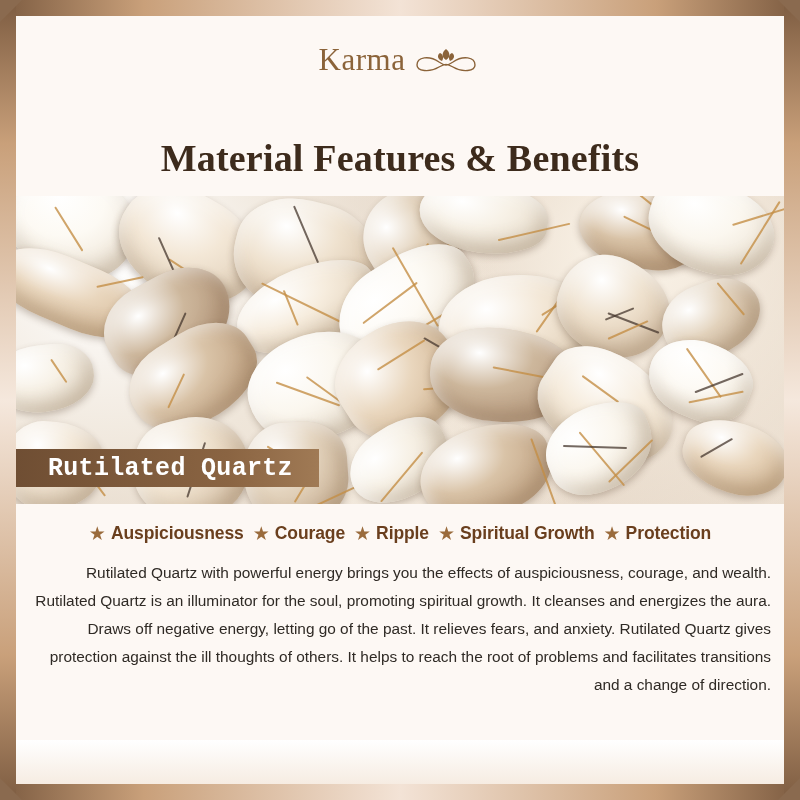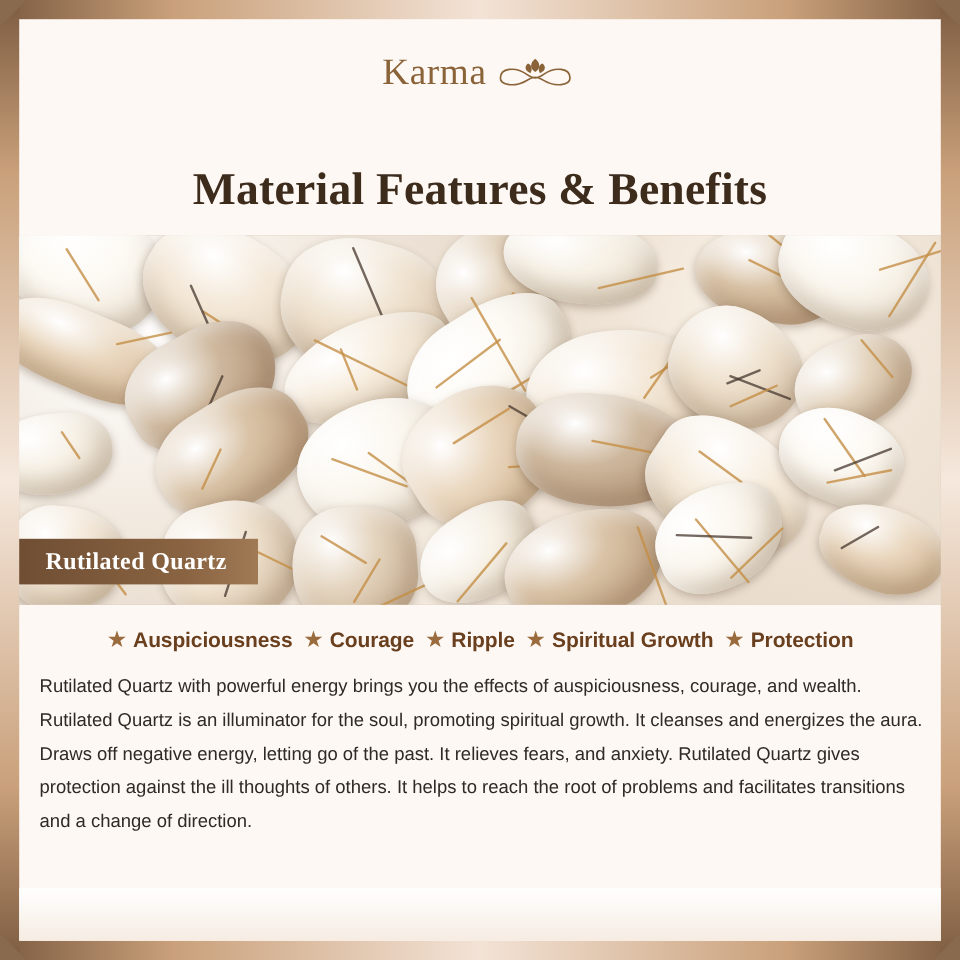--- a/index.html
+++ b/index.html
@@ -156,24 +156,25 @@
     top: 449px;
     left: 16px;
     height: 38px;
     padding: 0 26px 0 22px;
     display: flex;
     align-items: center;
     background: linear-gradient(90deg,#6f4e33 0%, #8a6442 70%, #a07a55 100%);
   }
   .caption-text {
     color: #ffffff;
-    font-size: 20px;
+    font-size: 25px;
     font-weight: bold;
-    font-family: Liberation Serif, serif;
+    font-family: Liberation Mono, monospace;
     letter-spacing: 0.3px;
+    margin-left: 10px;
   }
 
   
   .benefits {
     position: absolute;
     top: 523px;
     left: 16px;
     width: 768px;
     display: flex;
     align-items: center;
@@ -201,21 +202,21 @@
 
   
   .body-copy {
     position: absolute;
     top: 559px;
     left: 33px;
     width: 738px;
     color: #2f2a25;
     font-size: 15.4px;
     line-height: 28px;
-    text-align: left;
+    text-align: right;
   }
 
   
   .bottom-band {
     position: absolute;
     left: 16px;
     bottom: 16px;
     width: 768px;
     height: 44px;
     background: linear-gradient(180deg,#ffffff 0%, #f6ece2 100%);

